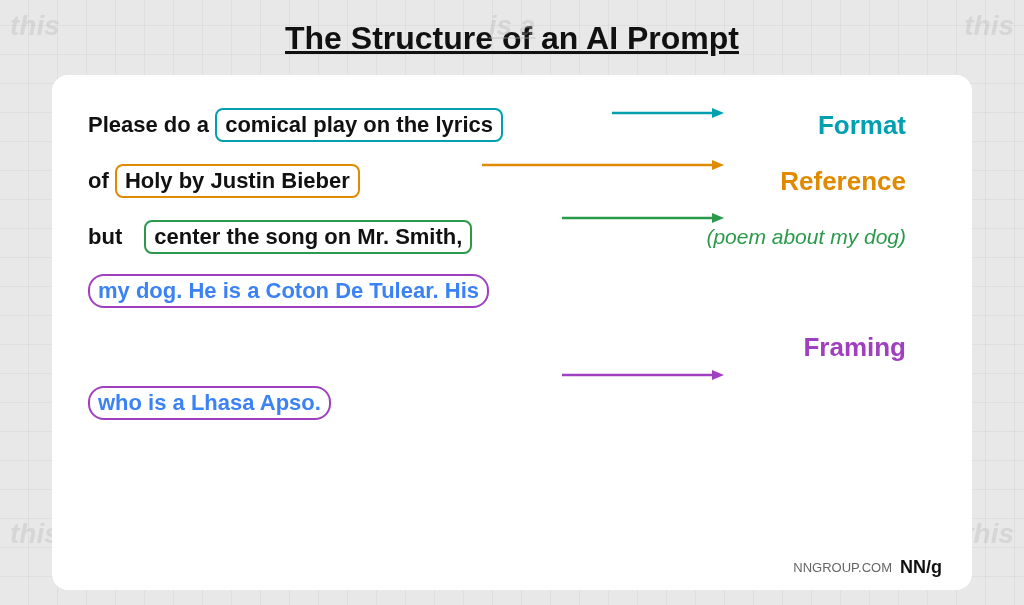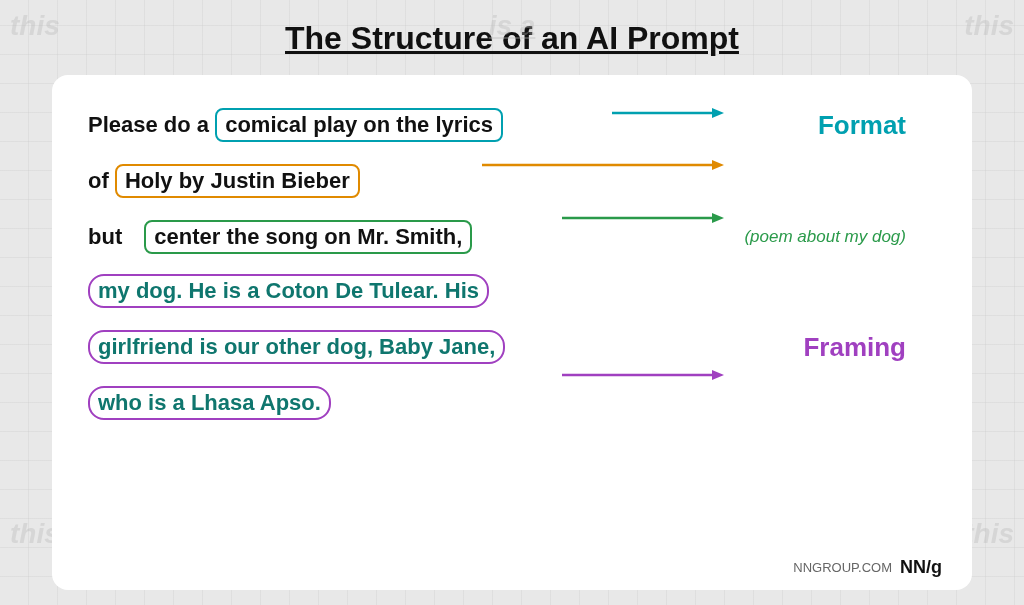--- a/index.html
+++ b/index.html
@@ -82,30 +82,30 @@
       border-width: 2.5px;
       border-style: solid;
       padding: 2px 8px;
       font-size: 22px;
       font-weight: 600;
     }
 
     .box-teal { border-color: #00a0b0; color: #111; text-align: center; }
     .box-orange { border-color: #e08a00; color: #111; }
     .box-green { border-color: #2a9a4a; color: #111; }
-    .box-purple { border-color: #a040c0; color: #0f766e; border-radius: 16px; }
+    .box-purple { border-color: #a040c0; color: #3b82f6; border-radius: 16px; }
 
     .label-text {
       font-size: 26px;
       font-weight: 900;
       text-align: center;
     }
 
     .label-sub {
-      font-size: 17px;
+      font-size: 21px;
       font-style: italic;
       font-weight: 400;
     }
 
     .label-teal { color: #00a0b0; }
     .label-orange { color: #e08a00; }
     .label-green { color: #2a9a4a; }
     .label-purple { color: #a040c0; }
 
     
@@ -169,37 +169,37 @@
       <span class="prompt-text">Please do a&nbsp;</span>
       <span class="highlight-box box-teal">comical play on the lyrics</span>
 
       <span class="label-text label-teal" style="position:absolute;right:30px;top:50%;transform:translateY(-50%);">Format</span>
     </div>
 
     <div class="prompt-row" style="margin-bottom:4px;">
       <span class="prompt-text">of&nbsp;</span>
       <span class="highlight-box box-orange">Holy by Justin Bieber</span>
 
+      <span class="label-text label-orange" style="position:absolute;right:30px;top:50%;transform:translateY(-50%);">Reference</span>
     </div>
 
     <div class="prompt-row" style="margin-bottom:2px;gap:16px;">
       <span class="prompt-text">but&nbsp;</span>
       <span class="highlight-box box-green">center the song on Mr. Smith,</span>
 
       <div style="position:absolute;right:30px;top:50%;transform:translateY(-50%);">
         <div class="label-sub label-green">(poem about my dog)</div>
       </div>
     </div>
 
     <div class="prompt-row" style="margin-bottom:4px;">
       <span class="highlight-box box-purple">my dog. He is a Coton De Tulear. His</span>
     </div>
 
     <div class="prompt-row" style="margin-bottom:4px;">
-      <span class="highlight-box box-purple">girlfriend is our other dog, Baby Jane,</span>
 
       <span class="label-text label-purple" style="position:absolute;right:30px;top:50%;transform:translateY(-50%);">Framing</span>
     </div>
 
     <div class="prompt-row">
       <span class="highlight-box box-purple">who is a Lhasa Apso.</span>
     </div>
 
   </div>
 

